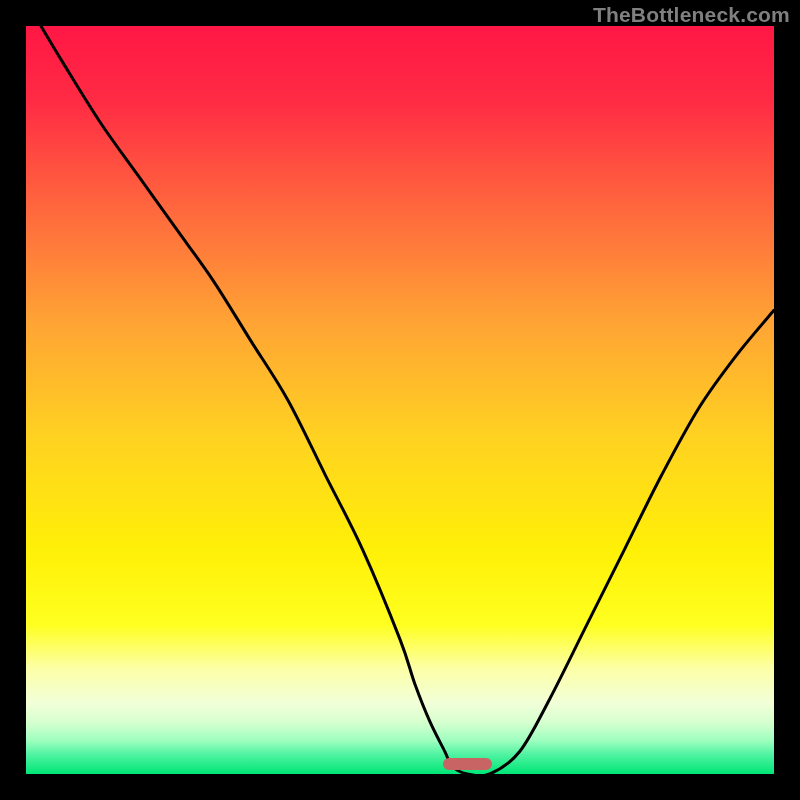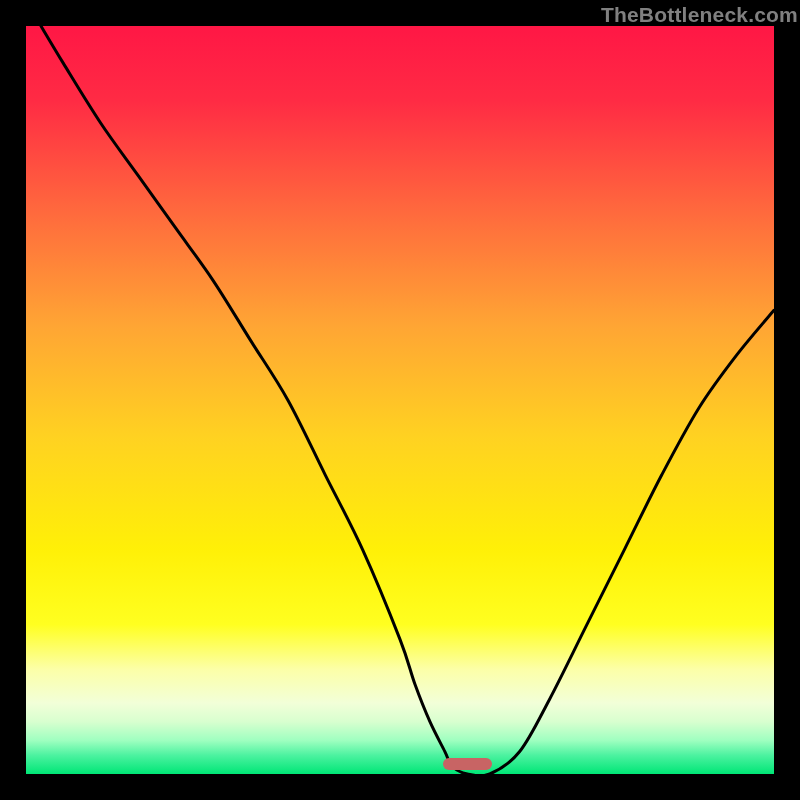--- a/index.html
+++ b/index.html
@@ -40,21 +40,21 @@
     width: 748px;
     height: 748px;
   }
   .marker {
     position: absolute;
     border-radius: 6px;
   }
   .watermark {
     position: absolute;
     top: 3px;
-    right: 2px;
+    right: 10px;
     font-family: Arial, Helvetica, sans-serif;
     font-size: 21px;
     font-weight: bold;
     color: #808080;
     letter-spacing: 0.2px;
   }
 </style>
 </head>
 <body>
 

